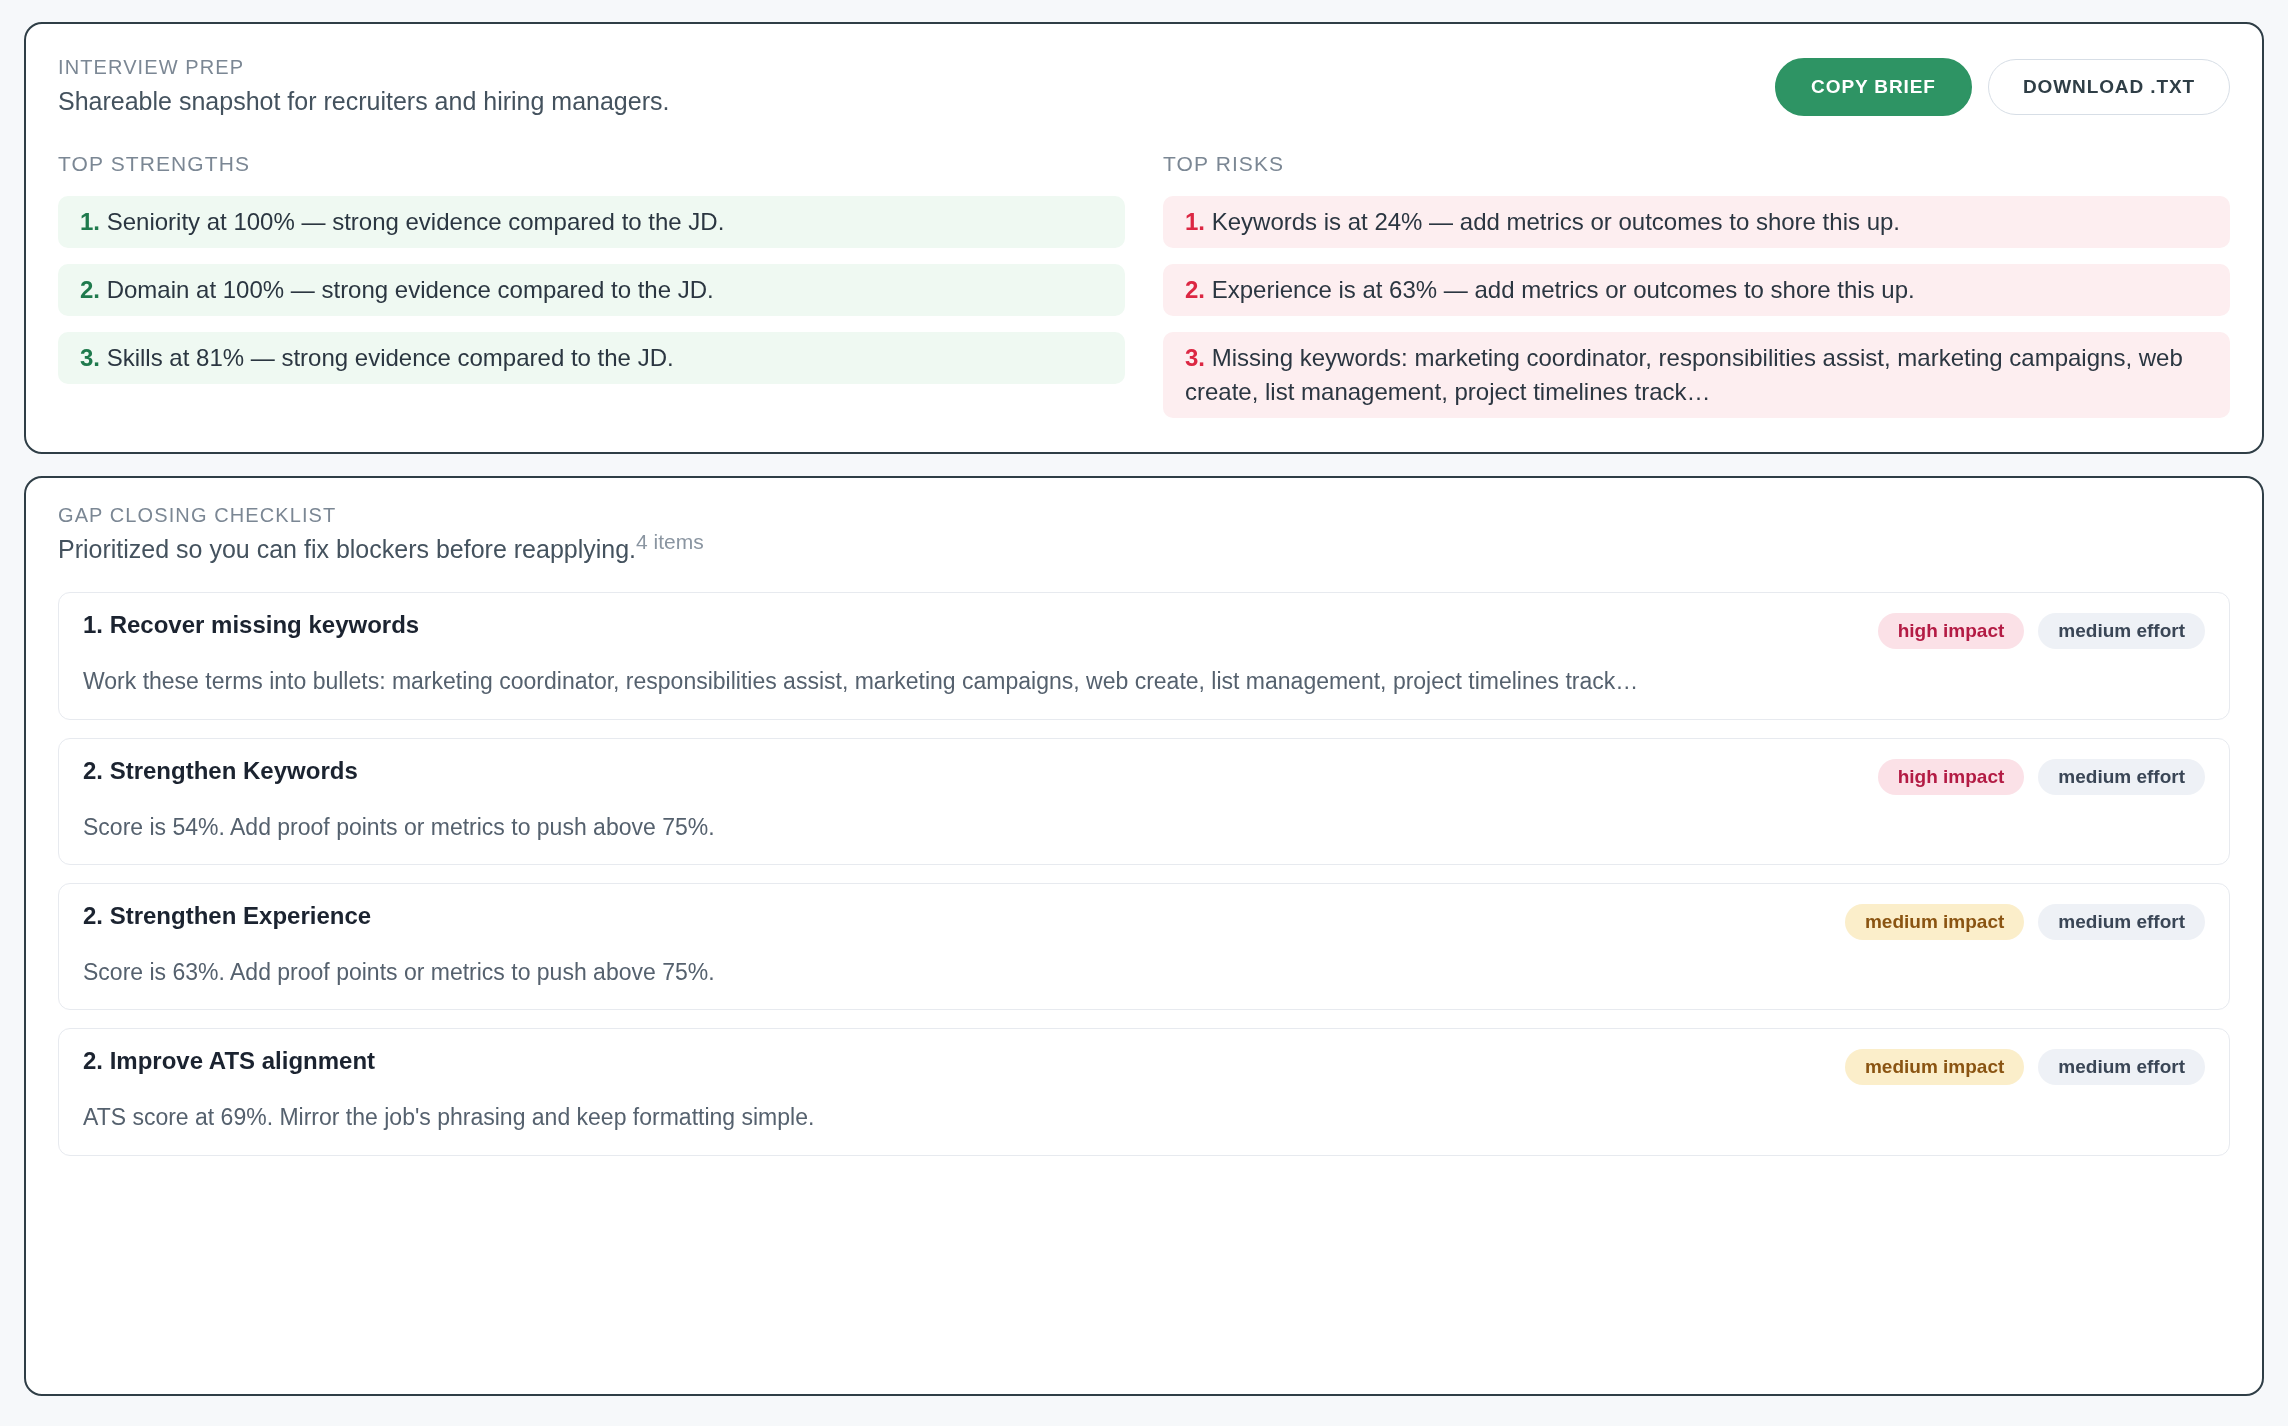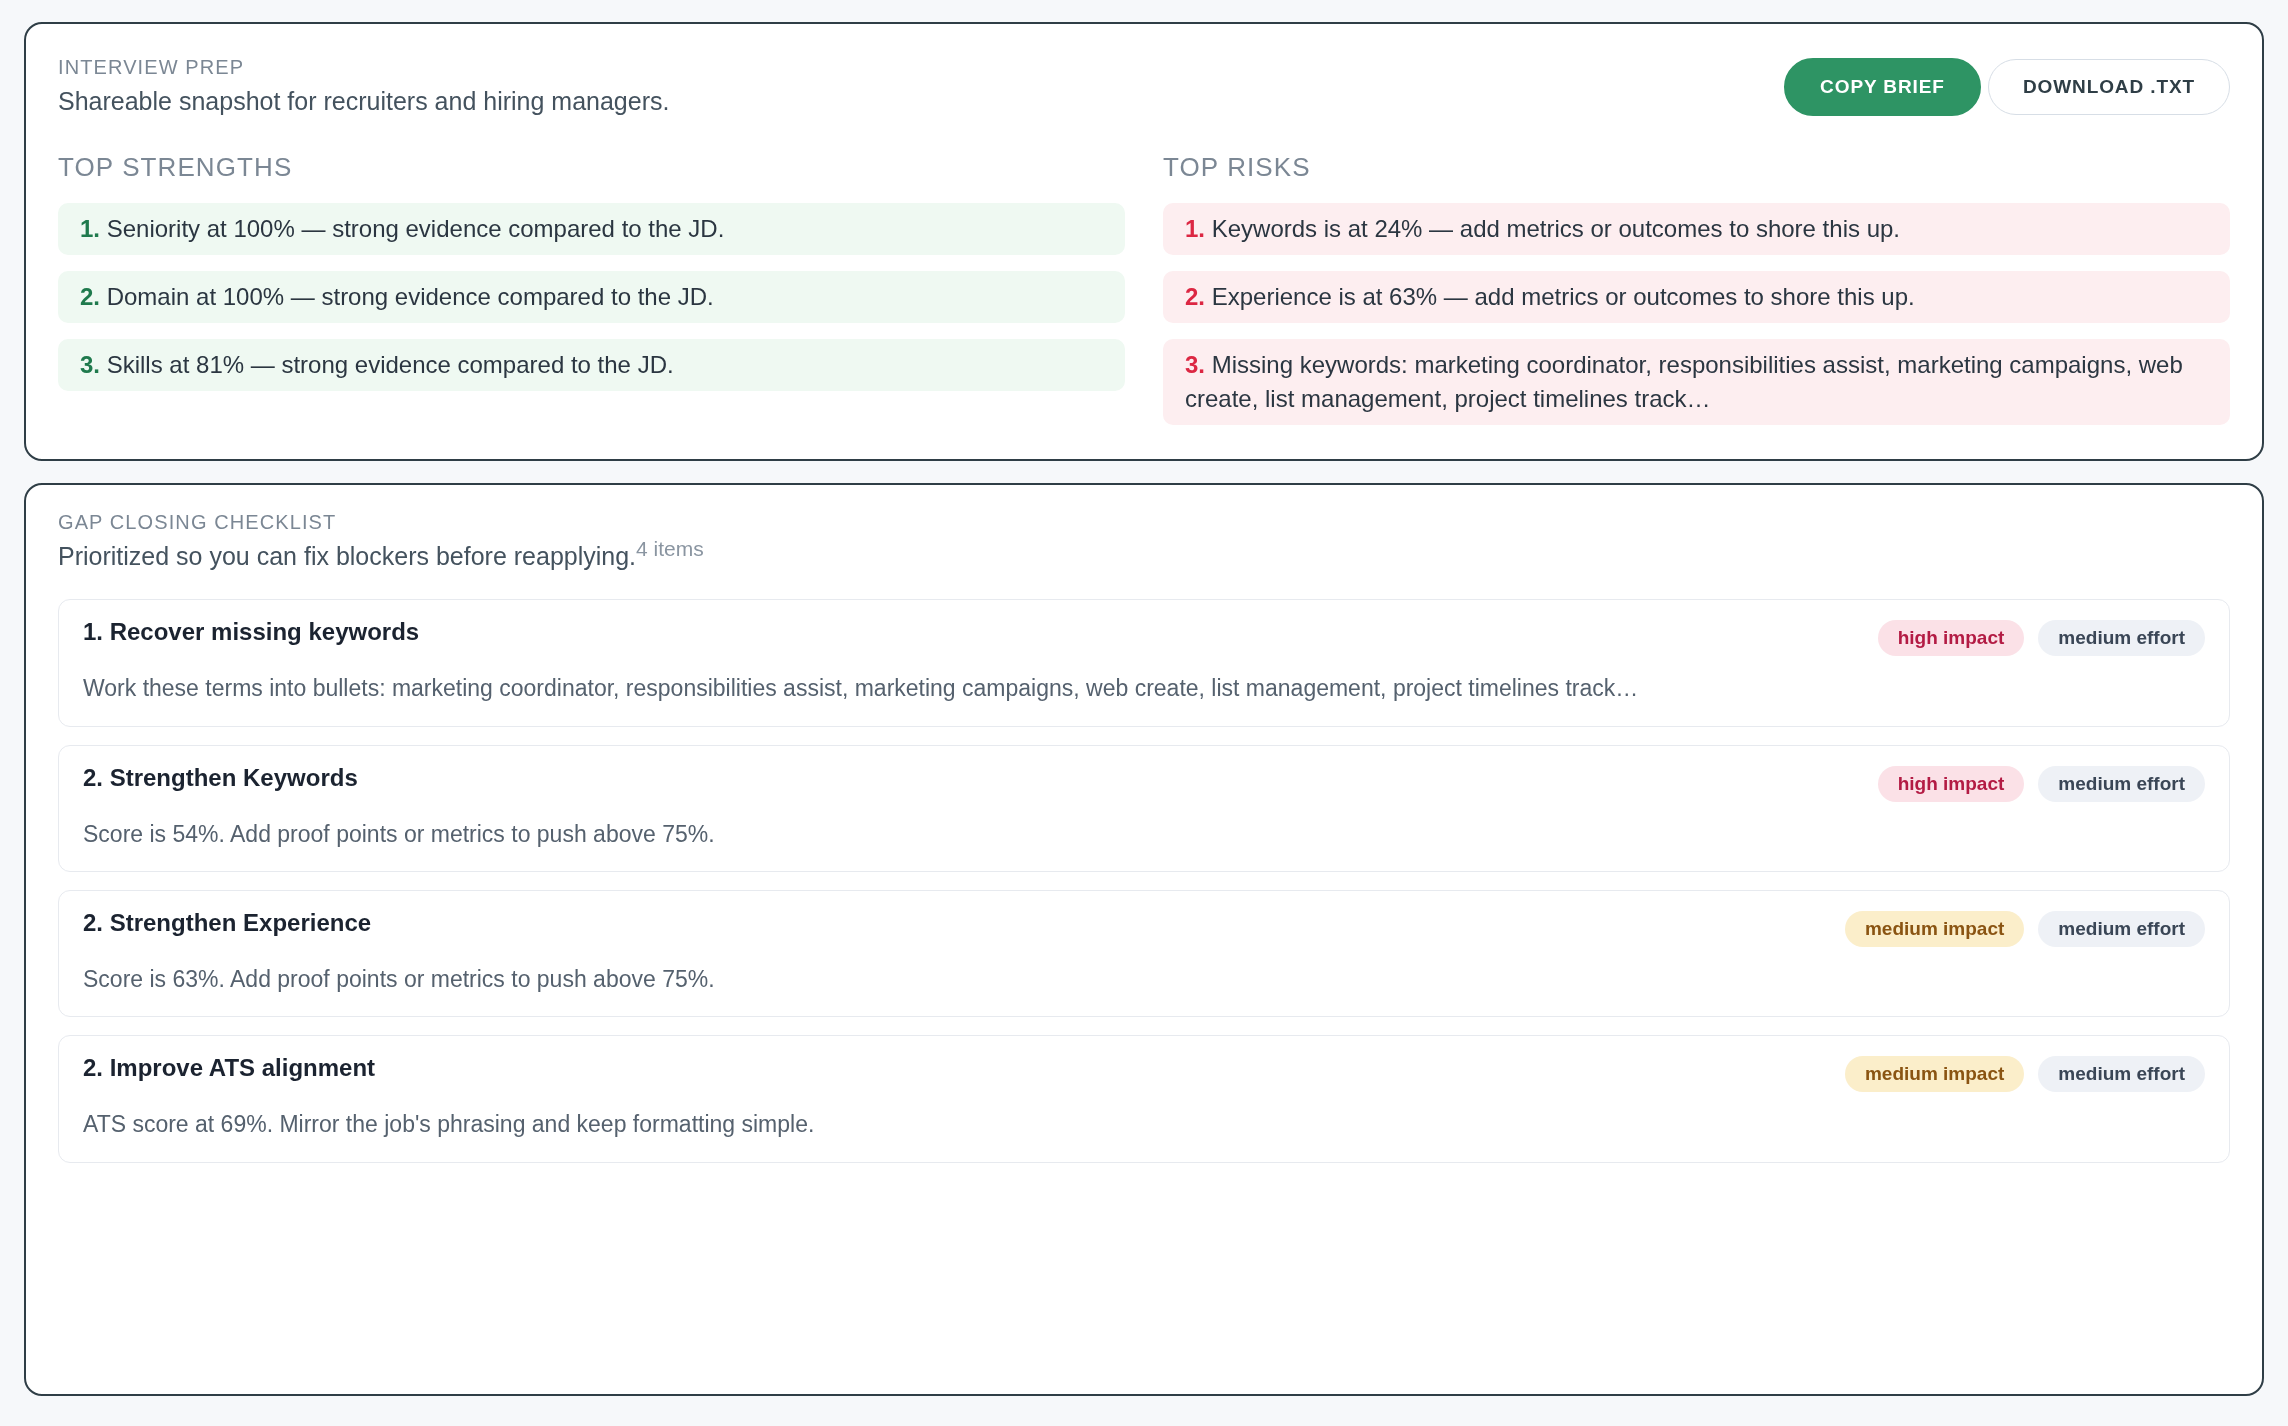--- a/index.html
+++ b/index.html
@@ -40,41 +40,41 @@
     font-weight: 400;
     text-transform: uppercase;
   }
   .subtitle {
     font-size: 25px;
     color: #44525e;
     margin-top: 8px;
     font-weight: 400;
   }
 
-  .head-actions { display: flex; gap: 7px; align-items: center; padding-top: 8px; }
+  .head-actions { display: flex; gap: 16px; align-items: center; padding-top: 8px; }
   .btn {
     border-radius: 999px;
     font-size: 19px;
     font-weight: 700;
     letter-spacing: 0.9px;
     padding: 16px 34px;
     cursor: pointer;
     white-space: nowrap;
   }
   .btn-primary { background: #2e9464; color: #ffffff; border: 2px solid #2e9464; }
   .btn-ghost { background: #ffffff; color: #2f3e46; border: 1.5px solid #d7dee6; }
 
   .columns {
     display: flex;
     gap: 38px;
     margin-top: 36px;
   }
   .col { flex: 1 1 0; min-width: 0; }
   .col-label {
-    font-size: 26px;
+    font-size: 21px;
     letter-spacing: 1.1px;
     color: #7b8794;
     text-transform: uppercase;
     margin-bottom: 20px;
   }
   .row-list { display: flex; flex-direction: column; gap: 16px; }
   .row {
     border-radius: 10px;
     padding: 9px 22px;
     font-size: 24px;

